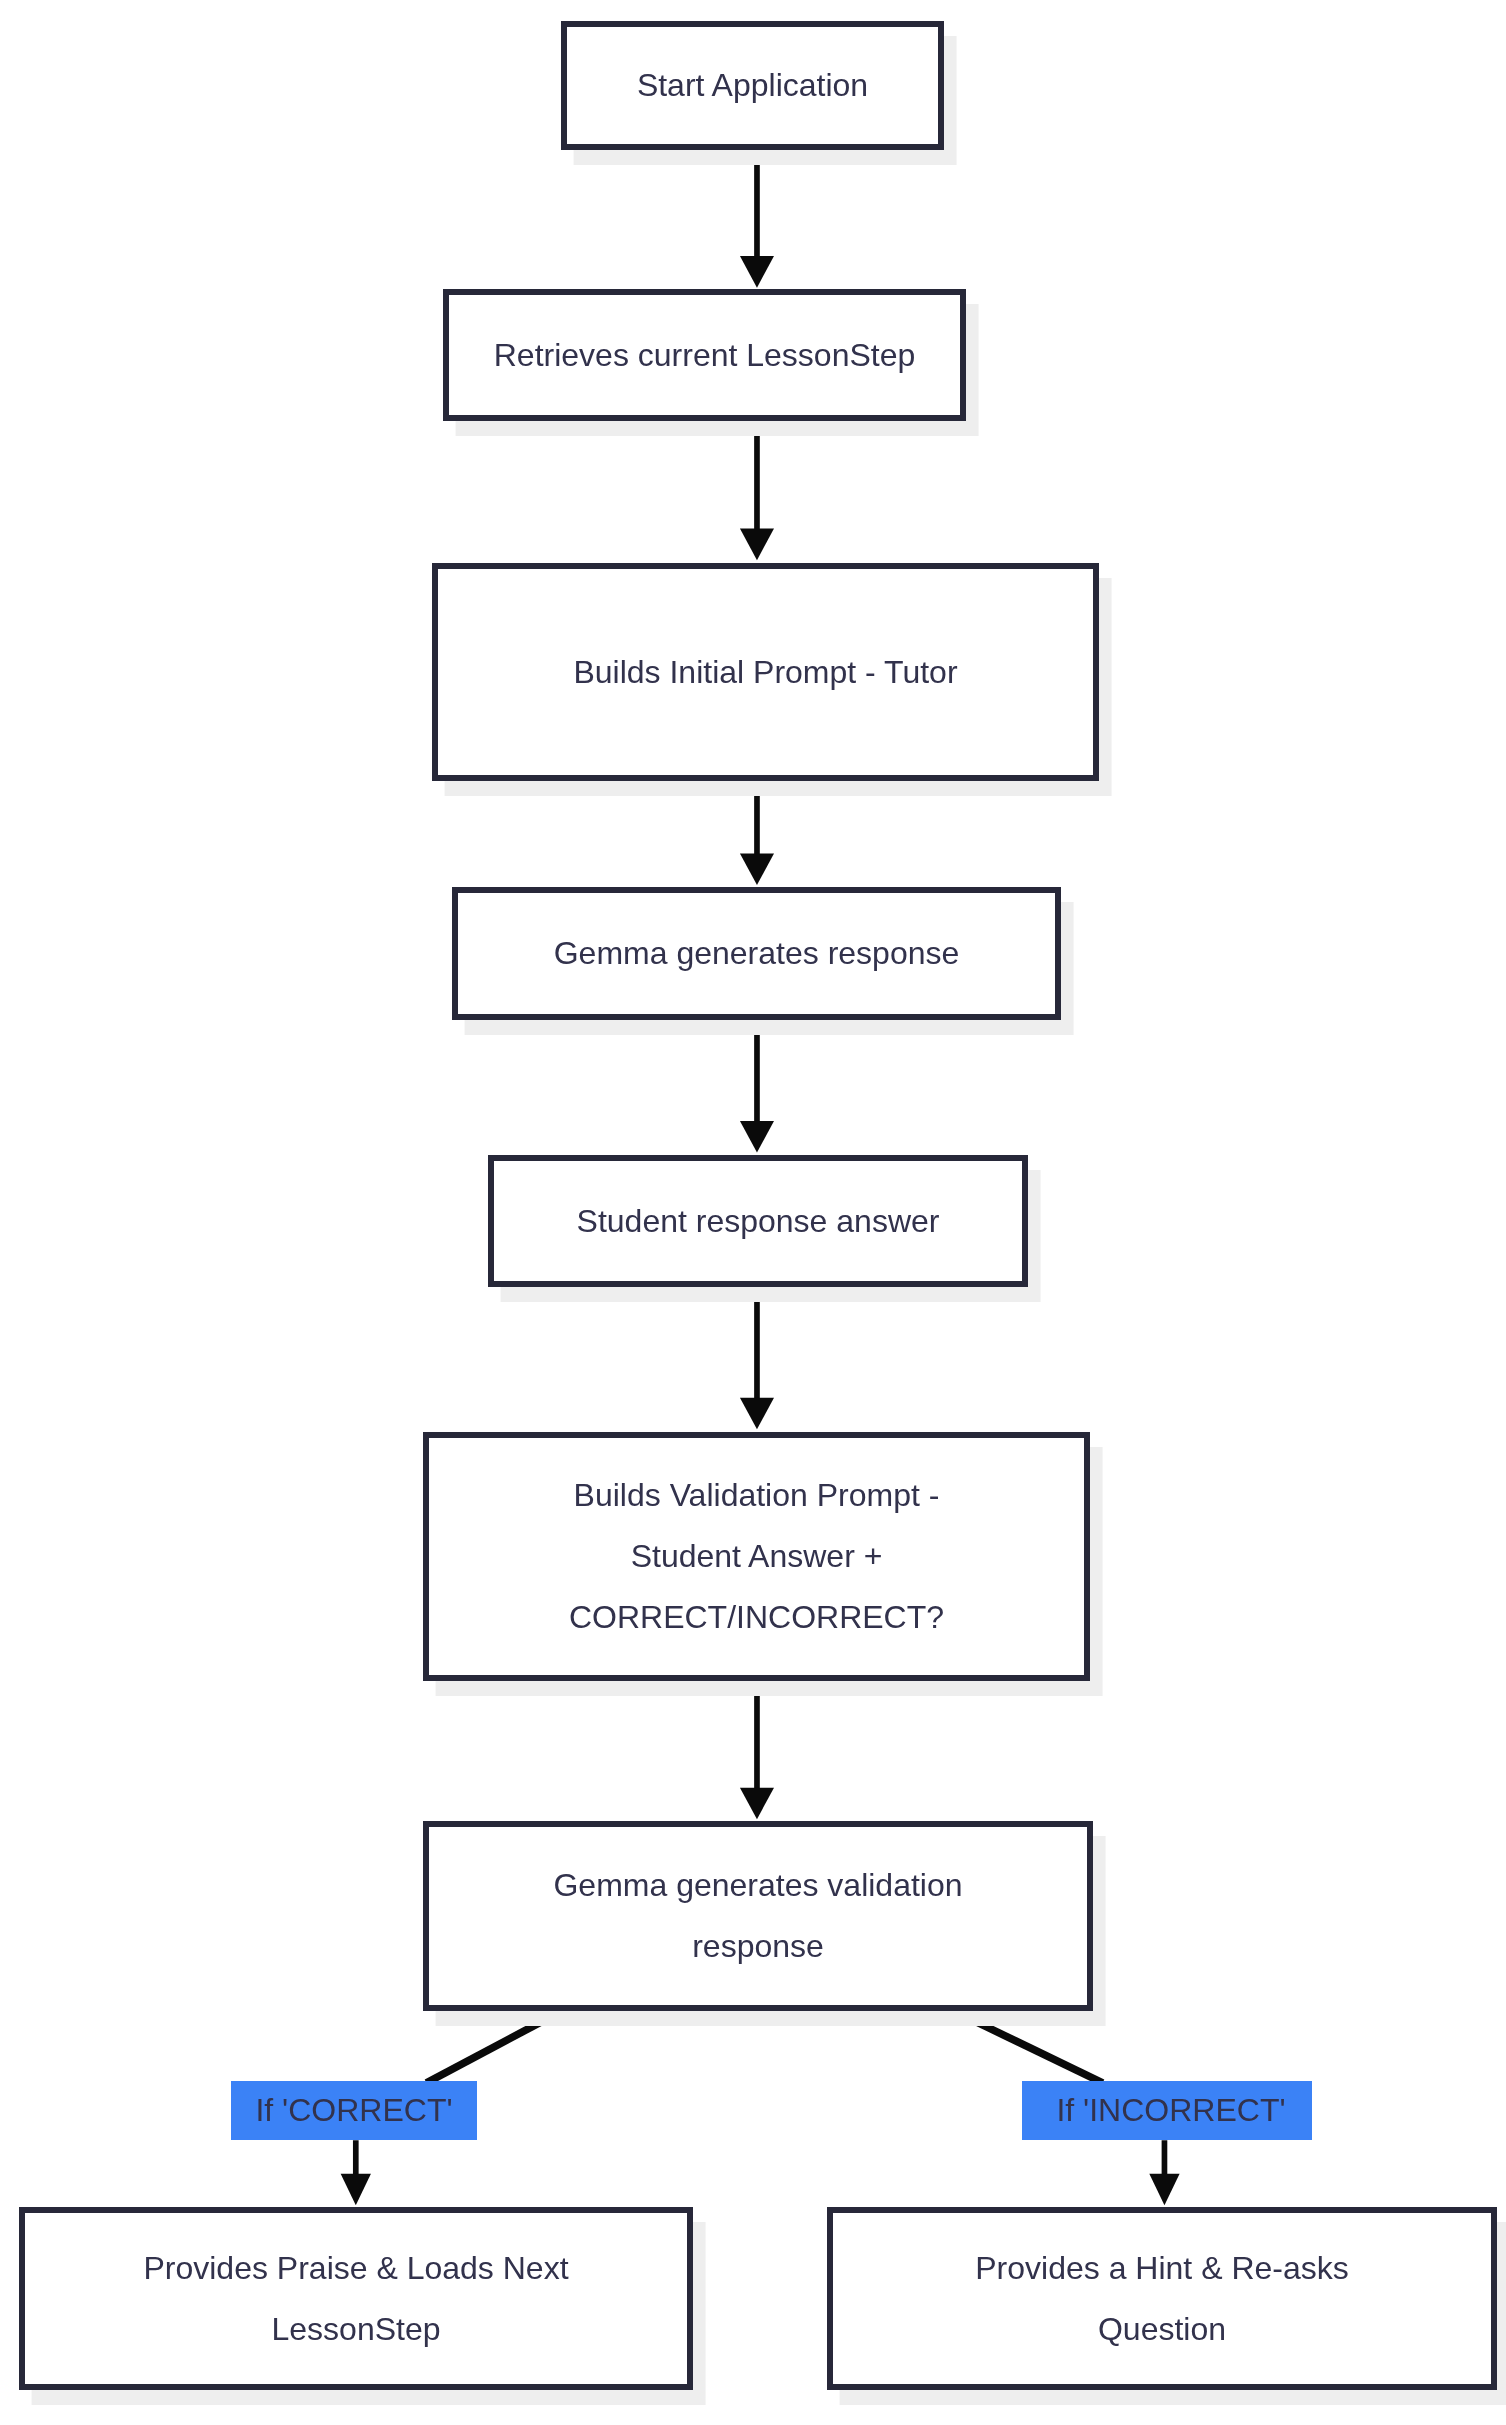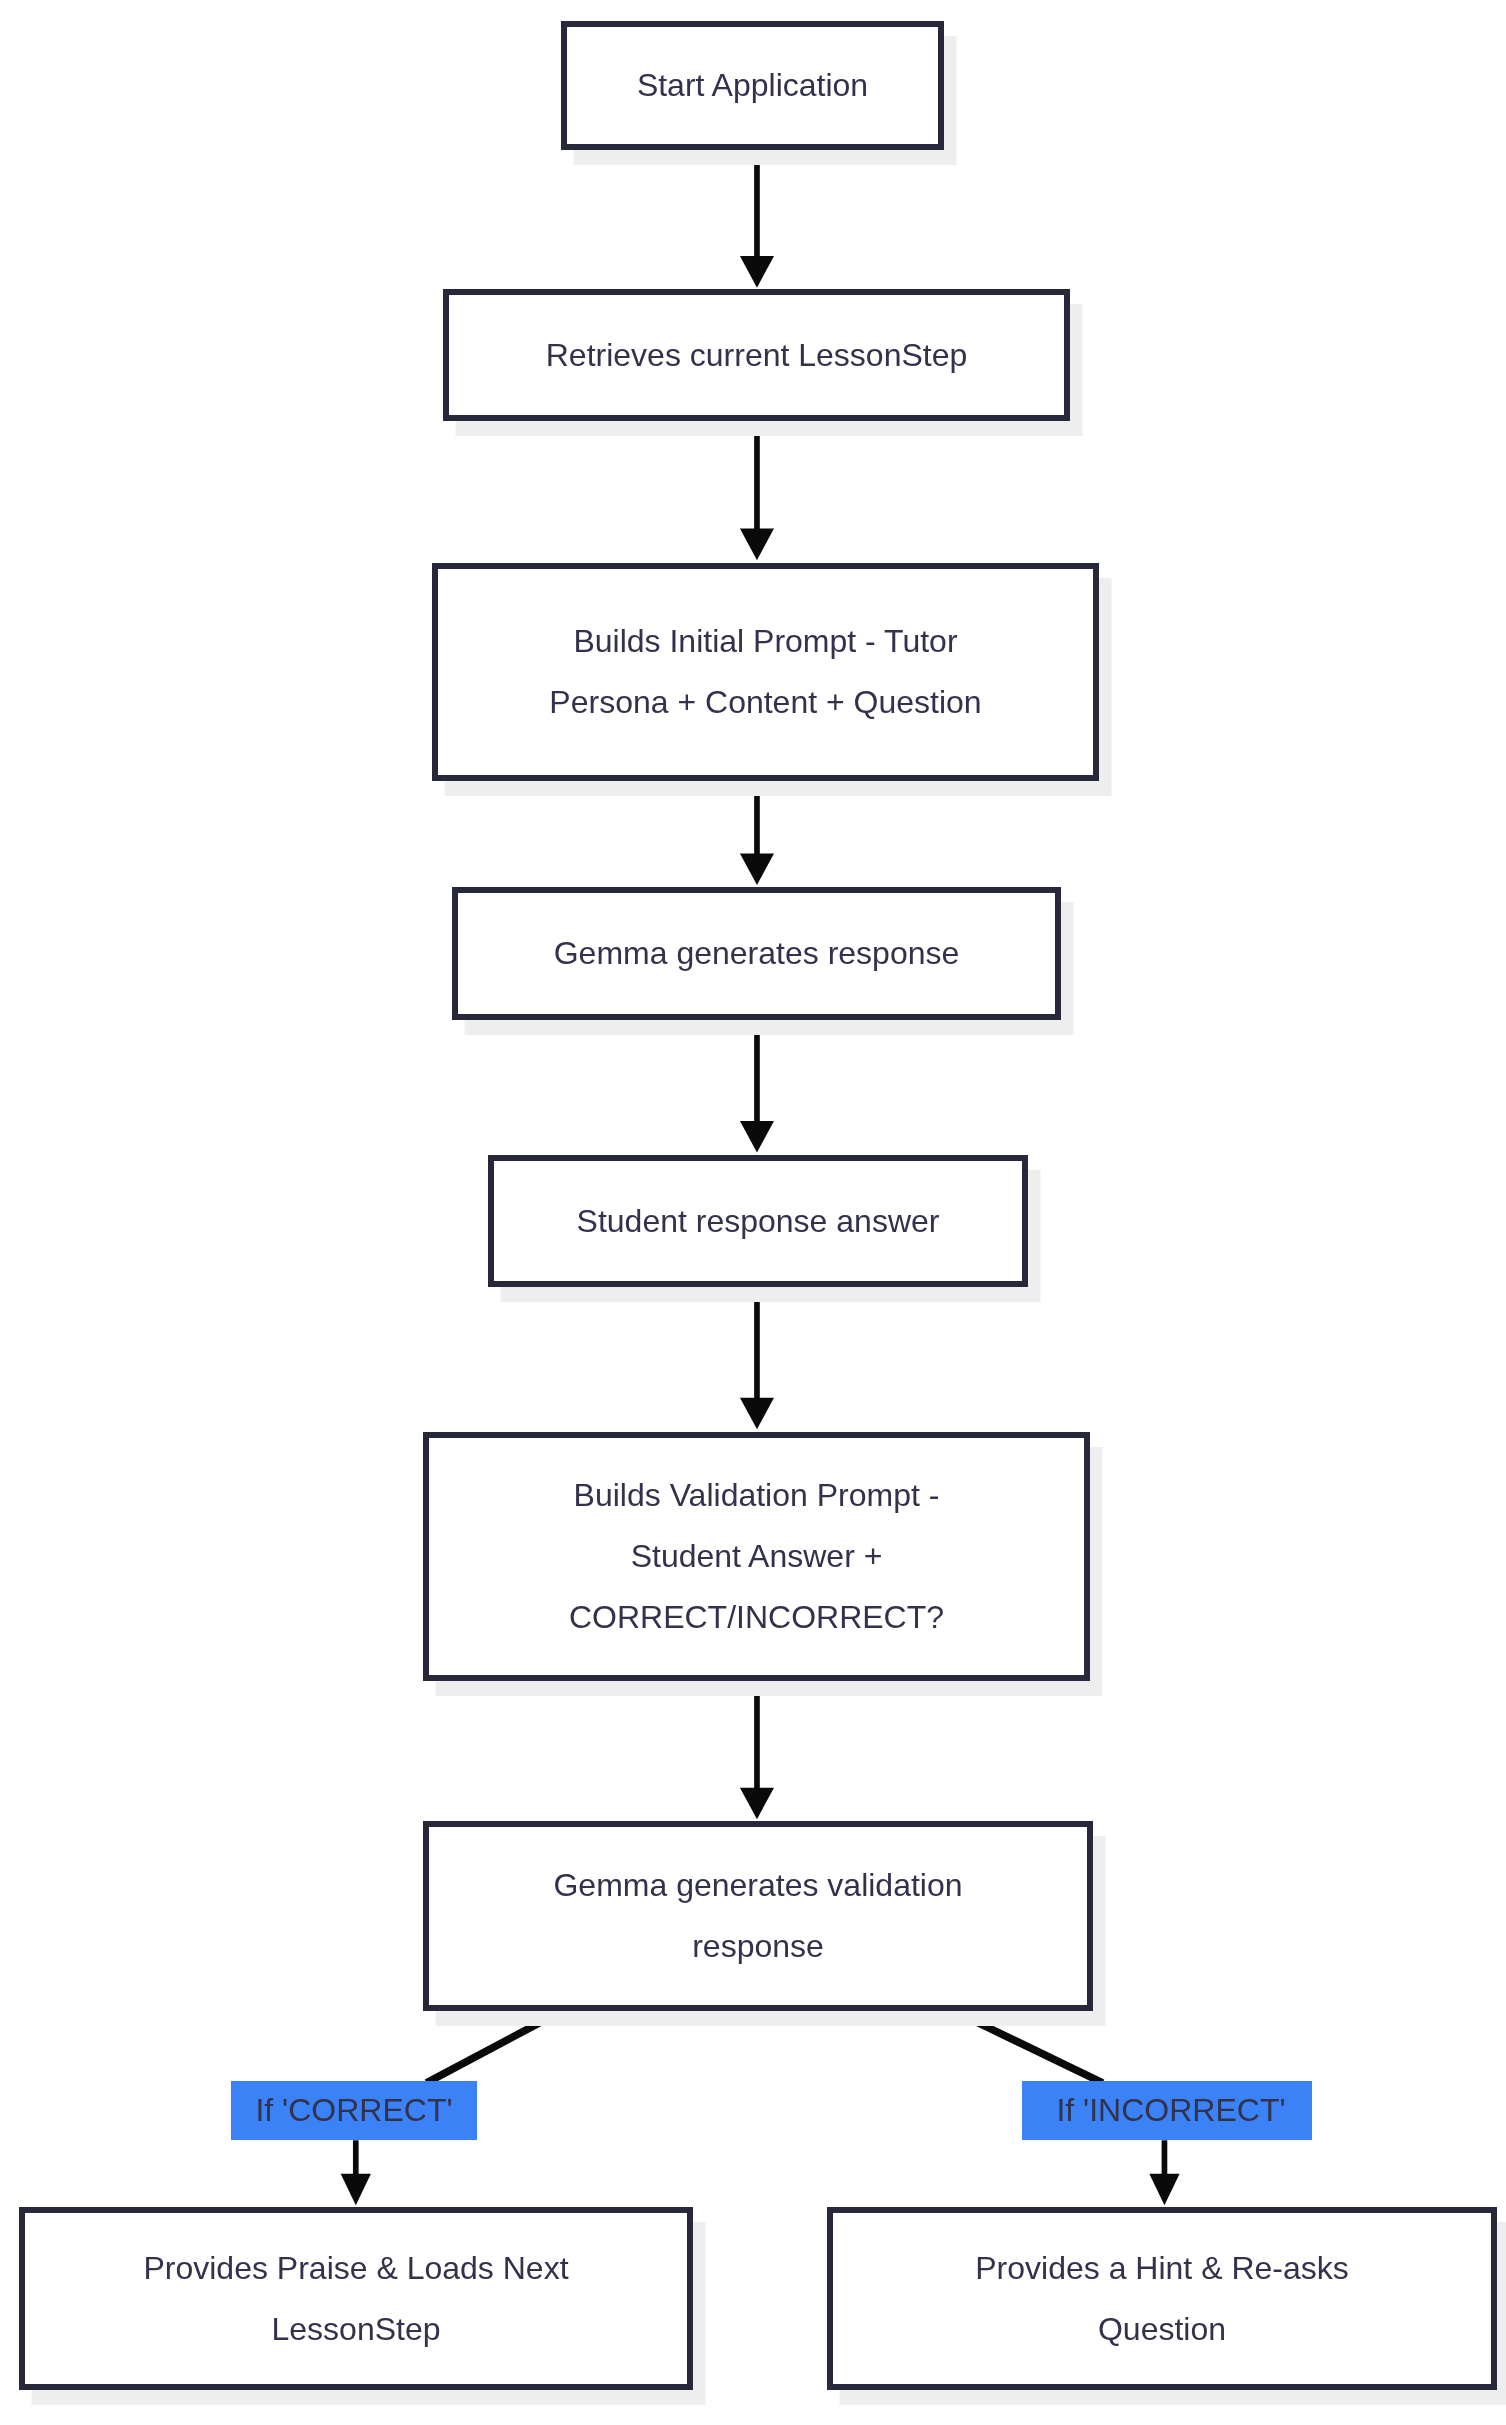--- a/index.html
+++ b/index.html
@@ -107,27 +107,26 @@
     <g>
       <line x1="1846" y1="3393" x2="1846" y2="3452" stroke="#0a0a0a" stroke-width="9"></line>
       <polygon points="1822,3446 1870,3446 1846,3496" fill="#0a0a0a"></polygon>
     </g>
   </svg>
 
   <div class="node" style="left:561px; top:21px; width:383px; height:129px;text-align:center;">
     <div class="line">Start Application</div>
   </div>
 
-  <div class="node" style="left:443px; top:289px; width:627px; height:132px;">
+  <div class="node" style="left:443px; top:289px; width:523px; height:132px;">
     <div class="line">Retrieves current LessonStep</div>
   </div>
 
   <div class="node" style="left:423px; top:563px; width:667px; height:218px;margin-left:9px;">
     <div class="line">Builds Initial Prompt - Tutor</div>
-    <div class="line">Persona + Content + Question</div>
   </div>
 
   <div class="node" style="left:452px; top:887px; width:609px; height:133px;">
     <div class="line">Gemma generates response</div>
   </div>
 
   <div class="node" style="left:488px; top:1155px; width:540px; height:132px;">
     <div class="line">Student response answer</div>
   </div>
 

